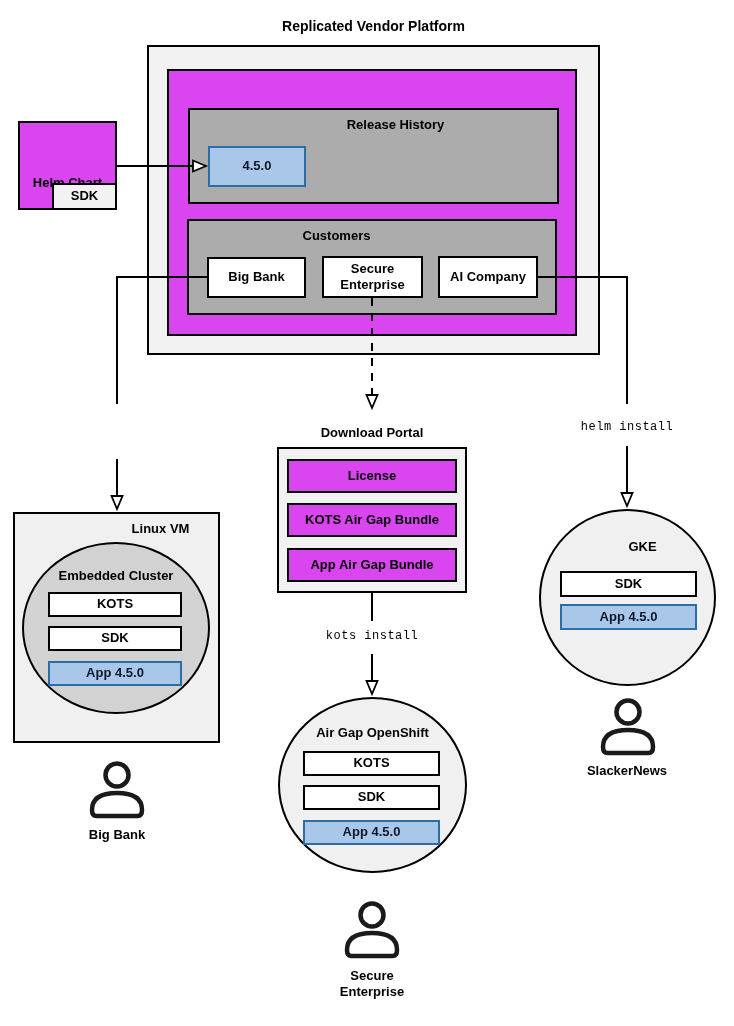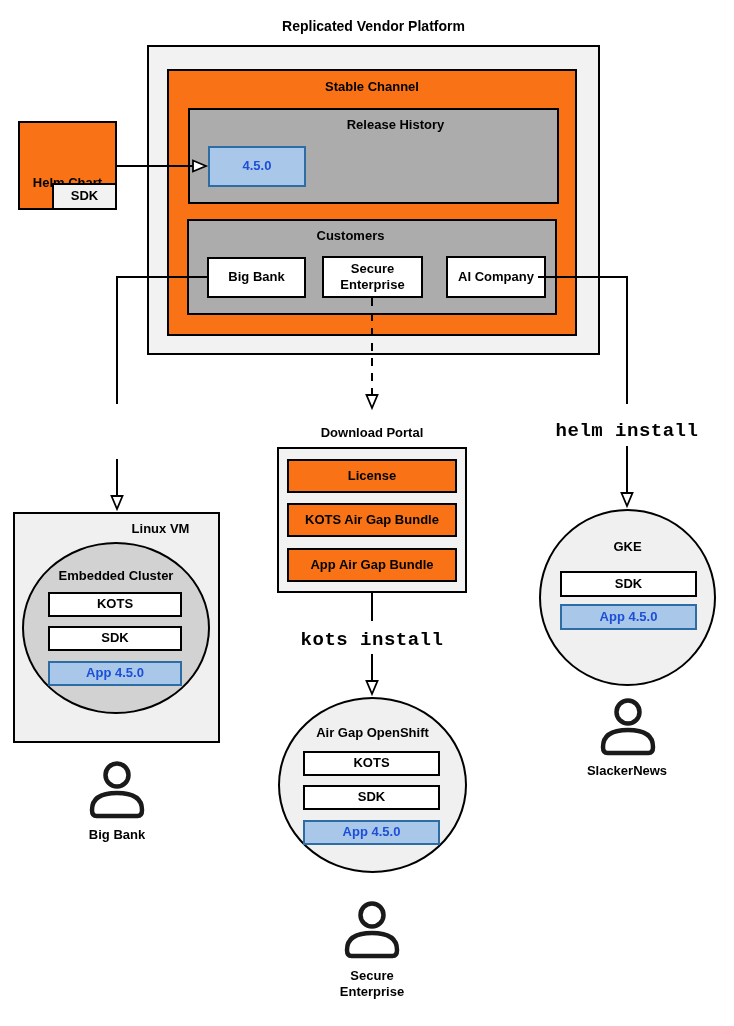--- a/index.html
+++ b/index.html
@@ -5,52 +5,51 @@
   html,body{margin:0;padding:0;background:#ffffff;}
   .canvas{position:relative;width:734px;height:1026px;background:#ffffff;overflow:hidden;
           font-family:"Liberation Sans","DejaVu Sans",sans-serif;color:#000;}
   .box{position:absolute;box-sizing:border-box;border:2px solid #000;}
   .ellipse{border-radius:50%;}
   .hdr{position:absolute;font-size:13px;font-weight:700;text-align:center;line-height:1.25;}
   .bar{position:absolute;box-sizing:border-box;border:2px solid #000;background:#fff;
        display:flex;align-items:center;justify-content:center;
        font-size:13px;font-weight:700;text-align:center;line-height:1.25;}
   .fill-outer{background:#F2F2F2;}
-  .fill-mid{background:#f97316;}
+  .fill-mid{background:#d946ef;}
   .fill-dark{background:#ACACAC;}
   .fill-light{background:#F0F0F0;}
   .fill-circle{background:#D2D2D2;}
-  .blue{background:#A9C7E8;border-color:#2E6DA4;color:#1d4ed8;}
-  .mono{font-family:"Liberation Mono","DejaVu Sans Mono",monospace;font-size:19px;font-weight:700;letter-spacing:0.5px;}
+  .blue{background:#A9C7E8;border-color:#2E6DA4;color:#0f172a;}
+  .mono{font-family:"Liberation Mono","DejaVu Sans Mono",monospace;font-size:12px;font-weight:400;letter-spacing:0.5px;}
   .connectors{position:absolute;left:0;top:0;pointer-events:none;}
   .connectors line,.connectors polyline{stroke:#000;stroke-width:2;fill:none;}
   .connectors polygon{fill:#fff;stroke:#000;stroke-width:1.8;}
   .person{position:absolute;width:60px;height:60px;}
   .person svg{display:block;}
 </style>
 </head>
 <body>
 
 <div class="canvas">
 
   <div class="hdr" style="left:147px;top:18px;width:453px;font-size:14px;">Replicated Vendor Platform</div>
 
   <div class="box fill-outer" style="left:147px;top:45px;width:453px;height:310px;"></div>
   <div class="box fill-mid" style="left:167px;top:69px;width:410px;height:267px;"></div>
-  <div class="hdr" style="left:167px;top:79px;width:410px;">Stable Channel</div>
 
   <div class="box fill-dark" style="left:188px;top:108px;width:371px;height:96px;"></div>
   <div class="hdr" style="left:188px;top:117px;width:371px;padding-left:22px;">Release History</div>
   <div class="bar blue" style="left:208px;top:146px;width:98px;height:41px;">4.5.0</div>
 
   <div class="box fill-dark" style="left:187px;top:219px;width:370px;height:96px;"></div>
-  <div class="hdr" style="left:187px;top:228px;width:299px;padding-left:14px;">Customers</div>
+  <div class="hdr" style="left:187px;top:228px;width:299px;">Customers</div>
   <div class="bar" style="left:207px;top:257px;width:99px;height:41px;">Big Bank</div>
   <div class="bar" style="left:322px;top:256px;width:101px;height:42px;padding:0 10px;">Secure Enterprise</div>
-  <div class="bar" style="left:438px;top:256px;width:100px;height:42px;margin-left:8px;">AI Company</div>
+  <div class="bar" style="left:438px;top:256px;width:100px;height:42px;">AI Company</div>
 
   <div class="box fill-mid" style="left:18px;top:121px;width:99px;height:89px;"></div>
   <div class="hdr" style="left:18px;top:158px;width:99px;margin-top:17px;">Helm Chart</div>
   <div class="bar fill-outer" style="left:52px;top:183px;width:65px;height:27px;">SDK</div>
 
   <div class="box fill-light" style="left:13px;top:512px;width:207px;height:231px;"></div>
   <div class="hdr" style="left:13px;top:521px;width:207px;margin-left:44px;">Linux VM</div>
   <div class="box ellipse fill-circle" style="left:22px;top:542px;width:188px;height:172px;"></div>
   <div class="hdr" style="left:22px;top:568px;width:188px;">Embedded Cluster</div>
   <div class="bar" style="left:48px;top:592px;width:134px;height:25px;">KOTS</div>
@@ -78,21 +77,21 @@
   <div class="person" style="left:342px;top:899px;">
     <svg width="60" height="60" viewBox="0 0 60 60">
       <circle cx="30" cy="16" r="11.5" fill="none" stroke="#1a1a1a" stroke-width="4.5"></circle>
       <path d="M 9.5 57 Q 5 57 5 51 Q 5 34 30 34 Q 55 34 55 51 Q 55 57 50.5 57 Z" fill="none" stroke="#1a1a1a" stroke-width="4.5" stroke-linejoin="round"></path>
     </svg>
   </div>
   <div class="hdr" style="left:322px;top:968px;width:100px;">Secure Enterprise</div>
 
   <div class="hdr mono" style="left:547px;top:420px;width:160px;">helm install</div>
   <div class="box ellipse fill-light" style="left:539px;top:509px;width:177px;height:177px;"></div>
-  <div class="hdr" style="left:539px;top:539px;width:177px;">GKE</div>
+  <div class="hdr" style="left:554px;top:539px;width:177px;">GKE</div>
   <div class="bar" style="left:560px;top:571px;width:137px;height:26px;">SDK</div>
   <div class="bar blue" style="left:560px;top:604px;width:137px;height:26px;">App 4.5.0</div>
   <div class="person" style="left:598px;top:696px;">
     <svg width="60" height="60" viewBox="0 0 60 60">
       <circle cx="30" cy="16" r="11.5" fill="none" stroke="#1a1a1a" stroke-width="4.5"></circle>
       <path d="M 9.5 57 Q 5 57 5 51 Q 5 34 30 34 Q 55 34 55 51 Q 55 57 50.5 57 Z" fill="none" stroke="#1a1a1a" stroke-width="4.5" stroke-linejoin="round"></path>
     </svg>
   </div>
   <div class="hdr" style="left:567px;top:763px;width:120px;">SlackerNews</div>
 

